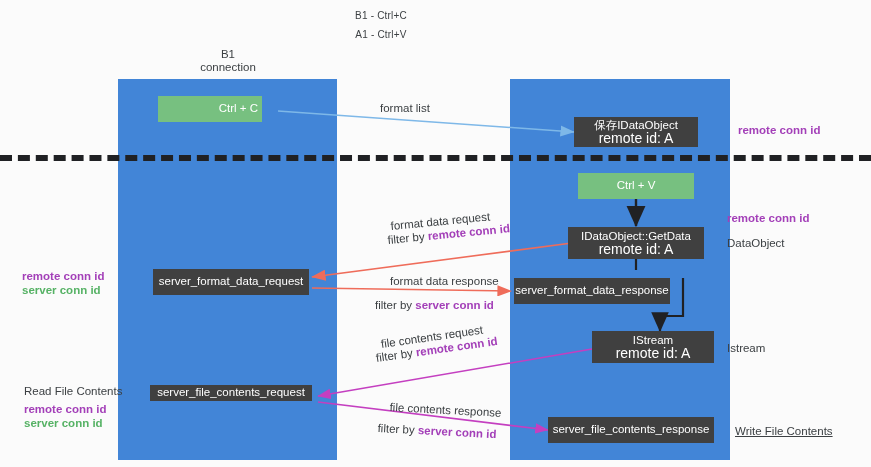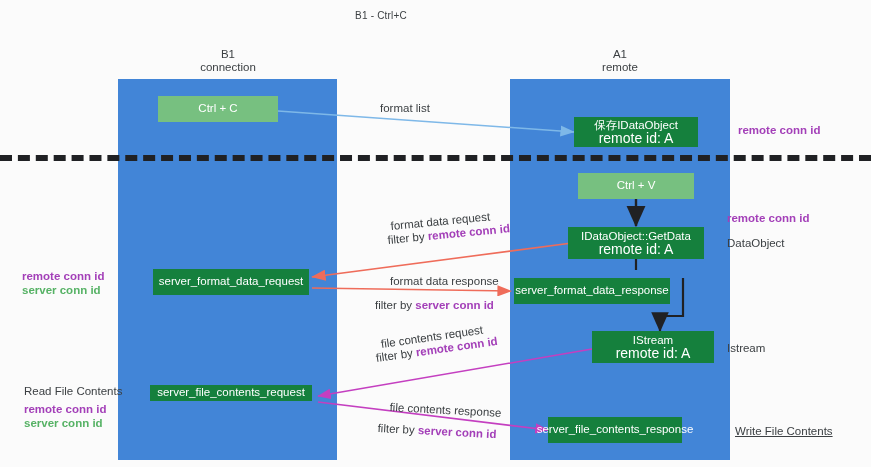--- a/index.html
+++ b/index.html
@@ -39,21 +39,21 @@
   
   .node{
     position:absolute;box-sizing:border-box;
     display:flex;flex-direction:column;
     align-items:center;justify-content:center;
     font-size:11.5px;line-height:13.5px;color:#ffffff;
     text-align:center;padding:2px 4px;
     white-space:nowrap;
   }
   .node.green{background:#77c080;}
-  .node.orange{background:#15803d;}
+  .node.orange{background:#404040;}
   .node .l2{font-size:14px;}
 
   
   .ann{
     position:absolute;font-size:11.5px;line-height:14px;
     color:#3c4043;white-space:nowrap;
   }
   .purple{color:#a33fb8;font-weight:bold;}
   .green-t{color:#56b265;font-weight:bold;}
   .rot{transform-origin:left top;}
@@ -61,29 +61,26 @@
   
   svg.overlay{position:absolute;left:0;top:0;width:871px;height:467px;pointer-events:none;}
 </style>
 </head>
 <body>
 
 <div id="stage">
 
   <div class="title">
     <div>B1 - Ctrl+C</div>
+    <div>A1 - Ctrl+V</div>
   </div>
 
   <div class="col-head" style="left:128px;top:48px;text-align:center;">
     <div>B1</div>
     <div>connection</div>
-  </div>
-  <div class="col-head" style="left:520px;top:48px;">
-    <div>A1</div>
-    <div>remote</div>
   </div>
 
   <div class="lane" style="left:118px;top:79px;width:219px;height:381px;"></div>
   <div class="lane" style="left:510px;top:79px;width:220px;height:381px;"></div>
 
   <svg class="overlay" viewBox="0 0 871 467" xmlns="http://www.w3.org/2000/svg">
     <defs>
       <marker id="ah-blue" markerWidth="9" markerHeight="7" refX="8.5" refY="3.5" orient="auto">
         <polygon points="0,0 9,3.5 0,7" fill="#7eb8e8"></polygon>
       </marker>
@@ -108,21 +105,21 @@
 
     <path d="M 683,278 L 683,316 L 660,316 L 660,331" fill="none" stroke="#202124" stroke-width="2.2" marker-end="url(#ah-black)"></path>
 
     <path d="M 636,259 L 636,270" fill="none" stroke="#202124" stroke-width="2.2"></path>
 
     <line x1="592" y1="349" x2="318" y2="396" stroke="#c43fc0" stroke-width="1.5" marker-end="url(#ah-magenta)"></line>
 
     <line x1="318" y1="402" x2="548" y2="430" stroke="#c43fc0" stroke-width="1.5" marker-end="url(#ah-magenta)"></line>
   </svg>
 
-  <div class="node green" style="left:158px;top:96px;width:120px;height:26px;">
+  <div class="node green" style="left:158px;top:96px;width:104px;height:26px;align-items:flex-end;">
     <div>Ctrl + C</div>
   </div>
 
   <div class="node orange" style="left:574px;top:117px;width:124px;height:30px;">
     <div>保存IDataObject</div>
     <div class="l2">remote id: A</div>
   </div>
 
   <div class="node green" style="left:578px;top:173px;width:116px;height:26px;">
     <div>Ctrl + V</div>
@@ -143,21 +140,21 @@
 
   <div class="node orange" style="left:592px;top:331px;width:122px;height:32px;">
     <div>IStream</div>
     <div class="l2">remote id: A</div>
   </div>
 
   <div class="node orange" style="left:150px;top:385px;width:162px;height:16px;">
     <div>server_file_contents_request</div>
   </div>
 
-  <div class="node orange" style="left:548px;top:417px;width:134px;height:26px;">
+  <div class="node orange" style="left:548px;top:417px;width:166px;height:26px;">
     <div>server_file_contents_response</div>
   </div>
 
   <div class="divider"></div>
 
   <div class="ann" style="left:380px;top:101px;">format list</div>
 
   <div class="ann rot" style="left:390px;top:219px;transform:rotate(-5.5deg);">format data request</div>
   <div class="ann rot" style="left:387px;top:233px;transform:rotate(-5.5deg);">
     <span>filter by </span><span class="purple">remote conn id</span>

